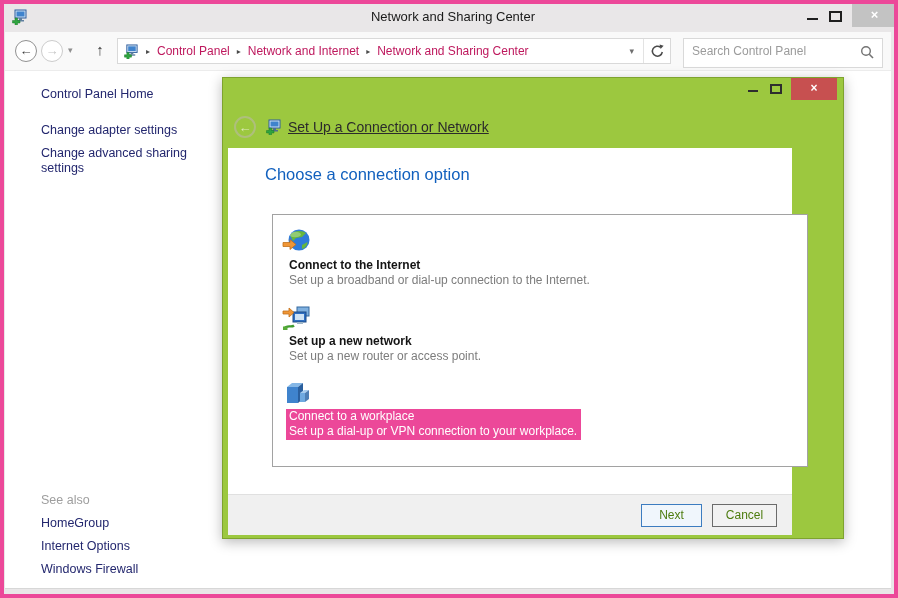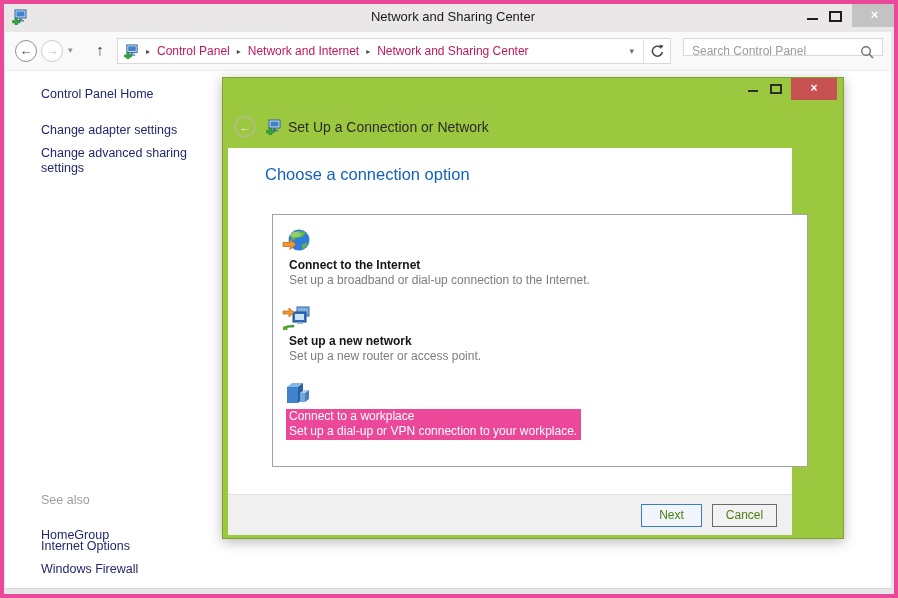--- a/index.html
+++ b/index.html
@@ -22,44 +22,44 @@
   .nav-back { left:10px; border:1px solid #919191; color:#3b3b3b; }
   .nav-fwd  { left:36px; border:1px solid #cccccc; color:#c6c6c6; }
   .nav-histchev { position:absolute; left:63px; top:13px; font-size:9px; color:#8f8f8f; cursor:pointer; }
   .nav-up { position:absolute; left:85px; top:9px; width:20px; text-align:center; font-size:15px; color:#3d3d3d; cursor:pointer; }
   .crumb-box { position:absolute; left:112px; top:6px; width:554px; height:26px; background:#fff; border:1px solid #d9d9d9; display:flex; align-items:center; padding-left:6px; }
   .crumb-sep { font-size:8px; color:#4a4a4a; margin:0 7px; }
   .crumb { font-size:12px; color:#be185d; cursor:pointer; white-space:nowrap; }
   .crumb-spacer { flex:1; }
   .addr-chev { font-size:9px; color:#6e6e6e; margin-right:9px; cursor:pointer; }
   .refresh-btn { width:27px; height:24px; border-left:1px solid #e3e3e3; display:flex; align-items:center; justify-content:center; cursor:pointer; }
-  .search-box { position:absolute; left:678px; top:6px; width:200px; height:18px; background:#fff; border:1px solid #d9d9d9; }
+  .search-box { position:absolute; left:678px; top:6px; width:200px; height:30px; background:#fff; border:1px solid #d9d9d9; }
   .search-box input { position:absolute; left:8px; top:1px; width:160px; height:22px; border:none; outline:none; font-family:inherit; font-size:12px; color:#444; background:transparent; }
   .search-box input::placeholder { color:#9b9b9b; }
   .search-glyph { position:absolute; right:8px; top:6px; }
 
   
   .content { position:absolute; left:1px; top:66px; width:886px; height:519px; background:#ffffff; border-top:1px solid #ececec; border-bottom:1px solid #d7d7d7; }
   .side-link { position:absolute; left:36px; color:#23276e; font-size:12.5px; cursor:pointer; }
   .side-link.home { top:16px; }
   .side-link.adapter { top:52px; }
   .side-link.advanced { top:75px; width:160px; line-height:15px; }
   .side-label { position:absolute; left:36px; top:422px; color:#9e9e9e; font-size:12.5px; }
-  .side-link.homegroup { top:445px;margin-top:12px; }
+  .side-link.homegroup { top:445px; }
   .side-link.inetopt { top:468px; }
   .side-link.firewall { top:491px; }
 
   
   .dialog { position:absolute; left:218px; top:73px; width:622px; height:462px; background:#9cc83f; border:1px solid #7ea32e; box-shadow:0 3px 12px rgba(0,0,0,0.28); }
   .dlg-min { position:absolute; right:85px; top:12px; width:10px; height:2px; background:#2e2e2e; cursor:pointer; }
   .dlg-max { position:absolute; right:61px; top:6px; width:12px; height:10px; border:2px solid #2e2e2e; cursor:pointer; }
   .dlg-close { position:absolute; right:6px; top:0; width:46px; height:22px; background:#c75050; color:#fff; font-size:12px; font-weight:bold; text-align:center; line-height:21px; cursor:pointer; }
   .dlg-back { position:absolute; left:11px; top:38px; width:22px; height:22px; border-radius:50%; border:2px solid #aebf7c; color:#dde9bb; text-align:center; line-height:19px; font-size:13px; cursor:pointer; }
   .dlg-icon { position:absolute; left:43px; top:41px; }
-  .dlg-title { position:absolute; left:65px; top:41px; font-size:14px; color:#2b2b2b; }
+  .dlg-title { position:absolute; left:65px; top:41px; font-size:14px; color:#2b2b2b;text-decoration:underline; }
   .dlg-body { position:absolute; left:5px; top:70px; width:564px; height:387px; background:#fff; display:flex; flex-direction:column; }
   .dlg-main { flex:1; position:relative; }
   .dlg-heading { position:absolute; left:37px; top:17px; font-size:16.5px; color:#1160be; }
   .options-box { position:absolute; left:44px; top:66px; width:536px; height:253px; border:1px solid #a2a2a2; background:#fff; padding:12px 0 0 9px; }
   .option-row { display:flex; margin-bottom:15px; cursor:pointer;flex-direction:column; }
   .option-icon { width:30px; height:30px; flex:0 0 30px; }
   .option-text { margin-left:7px; padding-top:1px; }
   .option-title { font-size:12px; font-weight:bold; color:#141414; line-height:15px; }
   .option-desc { font-size:12px; color:#7c7c7c; line-height:15px; }
   .option-text.selected { background:#ec4899; width:fit-content; padding:0 4px 1px 3px; margin-left:4px; }

